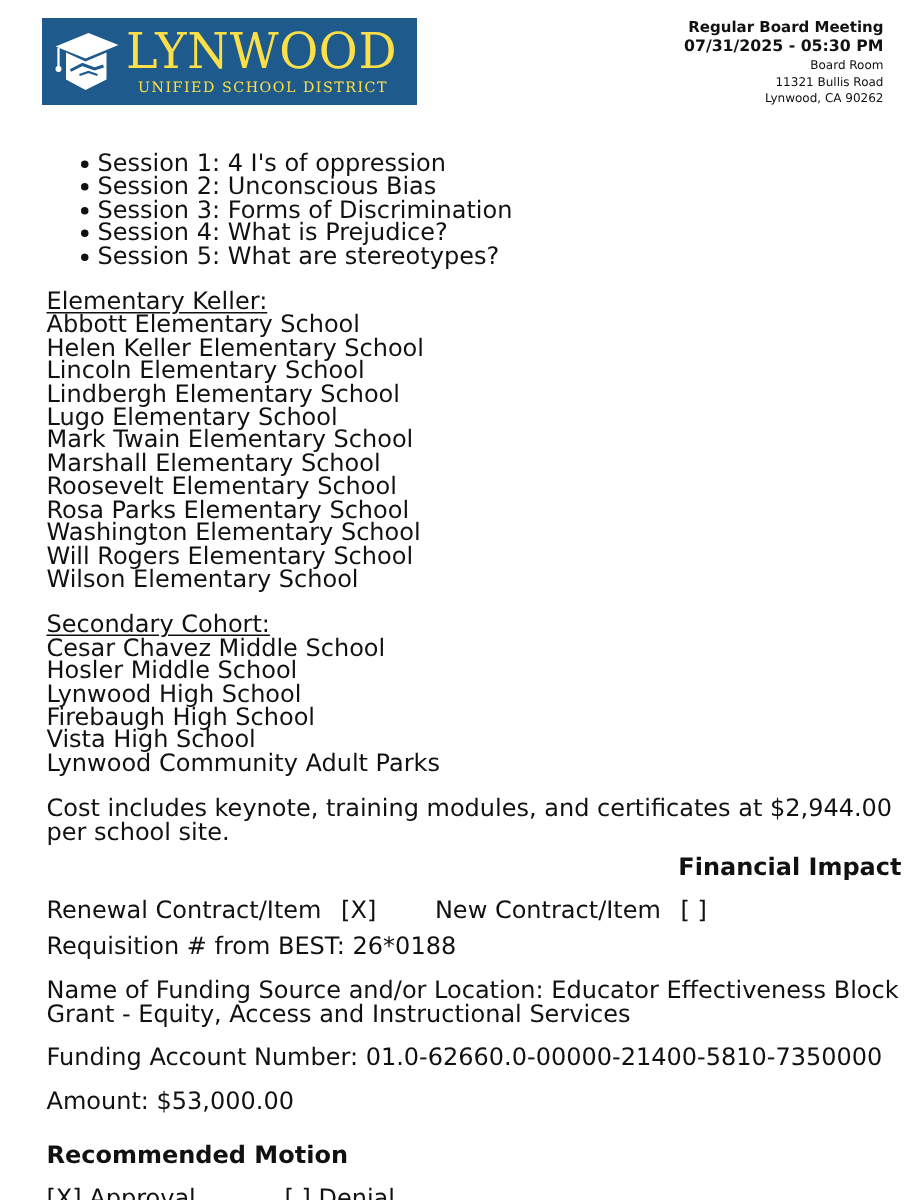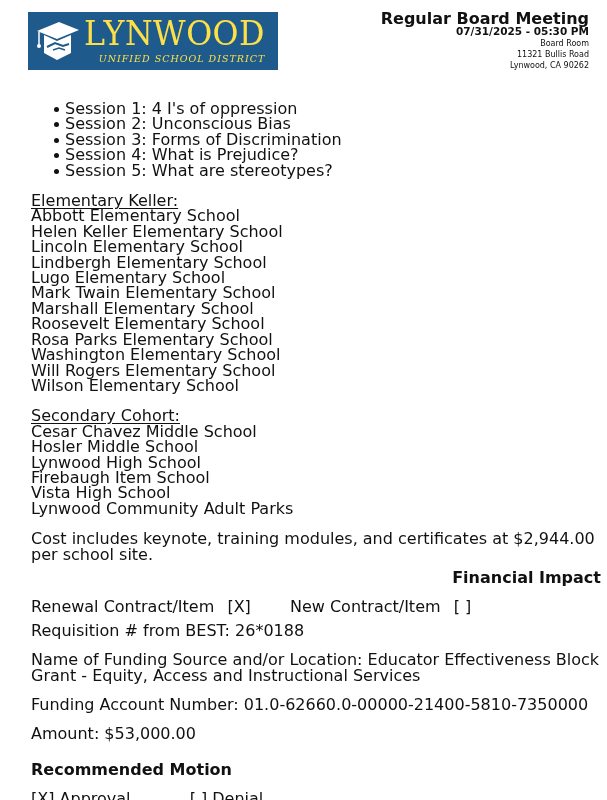--- a/index.html
+++ b/index.html
@@ -13,27 +13,25 @@
     }
     .logo svg.cap { position: absolute; left: 5px; top: 5px; width: 48px; height: 48px; }
     .logo .name {
       position: absolute; left: 56px; top: 3px; width: 190px;
       font-family: "DejaVu Serif", serif; font-size: 33px; letter-spacing: 0.5px; line-height: 38px;
       transform: scaleX(0.96); transform-origin: left;
     }
     .logo .sub {
       position: absolute; left: 64px; top: 41px; width: 180px;
       font-family: "DejaVu Serif", serif; font-size: 9.5px; letter-spacing: 1px; line-height: 12px;
-      text-align: center;
-      font-style: italic;
     }
     .meeting {
       position: absolute; right: 18px; top: 12px; text-align: right;
     }
-    .meeting .title { font-size: 16px; font-weight: bold; line-height: 13px; }
+    .meeting .title { font-size: 10px; font-weight: bold; line-height: 13px; }
     .meeting .date { font-size: 10.5px; font-weight: bold; line-height: 13px; }
     .meeting .small { font-size: 8px; line-height: 11px; }
     .content {
       position: absolute; left: 31px; top: 101px; width: 570px;
       font-size: 16px; line-height: 15.4px;
     }
     ul.sessions { list-style: none; margin: 0; padding: 0 0 0 22px; }
     ul.sessions li { position: relative; padding-left: 12px; }
     ul.sessions li::before {
       content: ""; position: absolute; left: 1px; top: 6px; width: 5px; height: 5px;
@@ -103,21 +101,21 @@
     <div>Washington Elementary School</div>
     <div>Will Rogers Elementary School</div>
     <div>Wilson Elementary School</div>
   </div>
 
   <div class="block-sec">
     <div class="cohort-head">Secondary Cohort:</div>
     <div>Cesar Chavez Middle School</div>
     <div>Hosler Middle School</div>
     <div>Lynwood High School</div>
-    <div>Firebaugh Item School</div>
+    <div>Firebaugh High School</div>
     <div>Vista High School</div>
     <div>Lynwood Community Adult Parks</div>
   </div>
 
   <p class="cost">Cost includes keynote, training modules, and certificates at $2,944.00 per school site.</p>
 
   <p class="fin-head">Financial Impact</p>
 
   <p class="renewal">
     <span>Renewal Contract/Item</span><span class="mid"></span>

